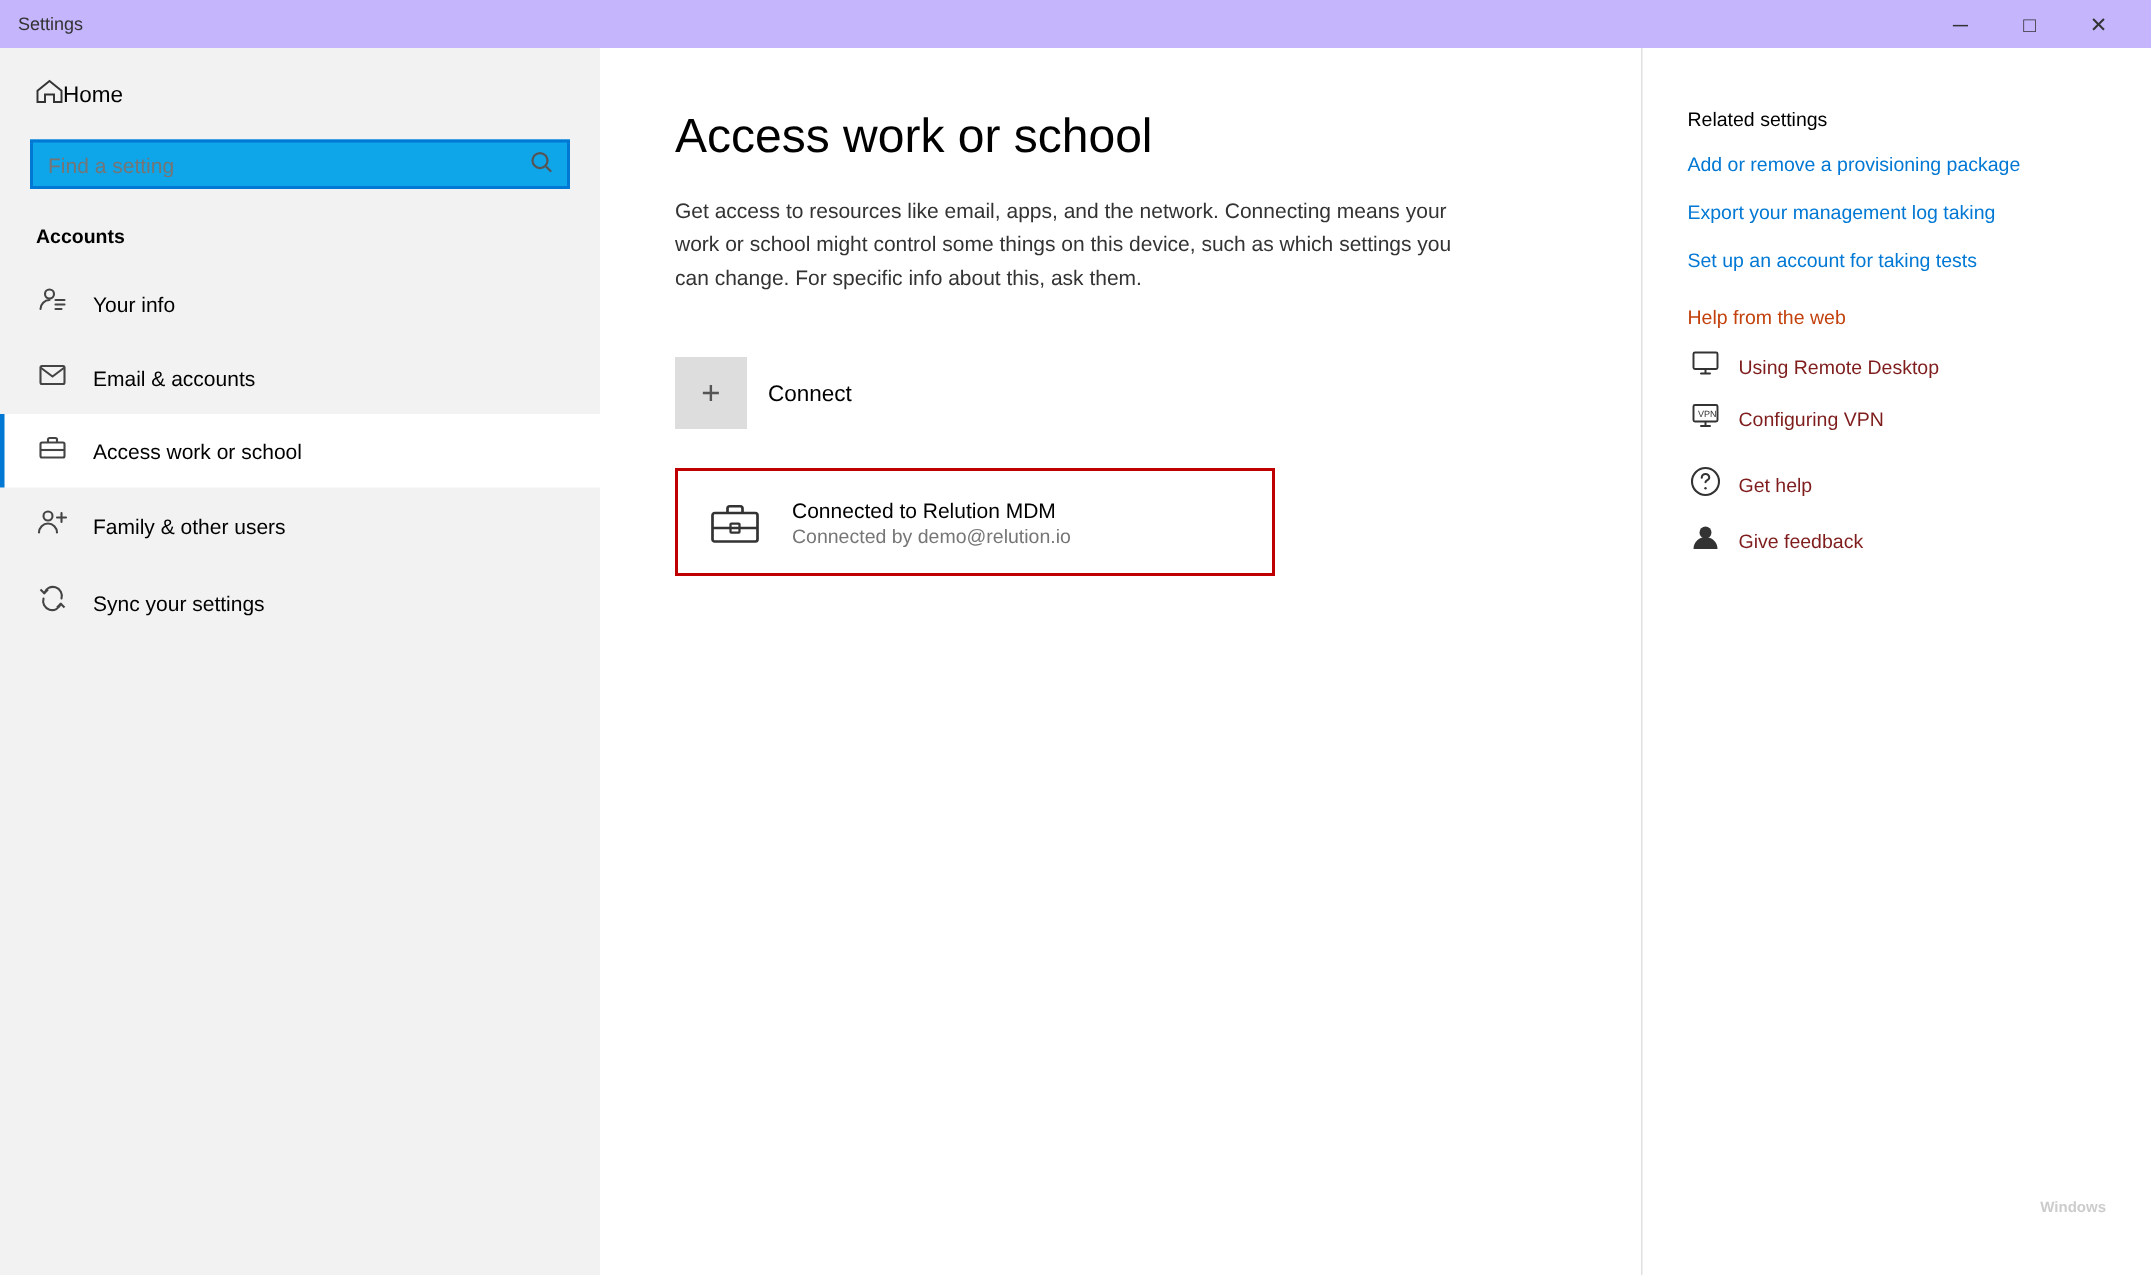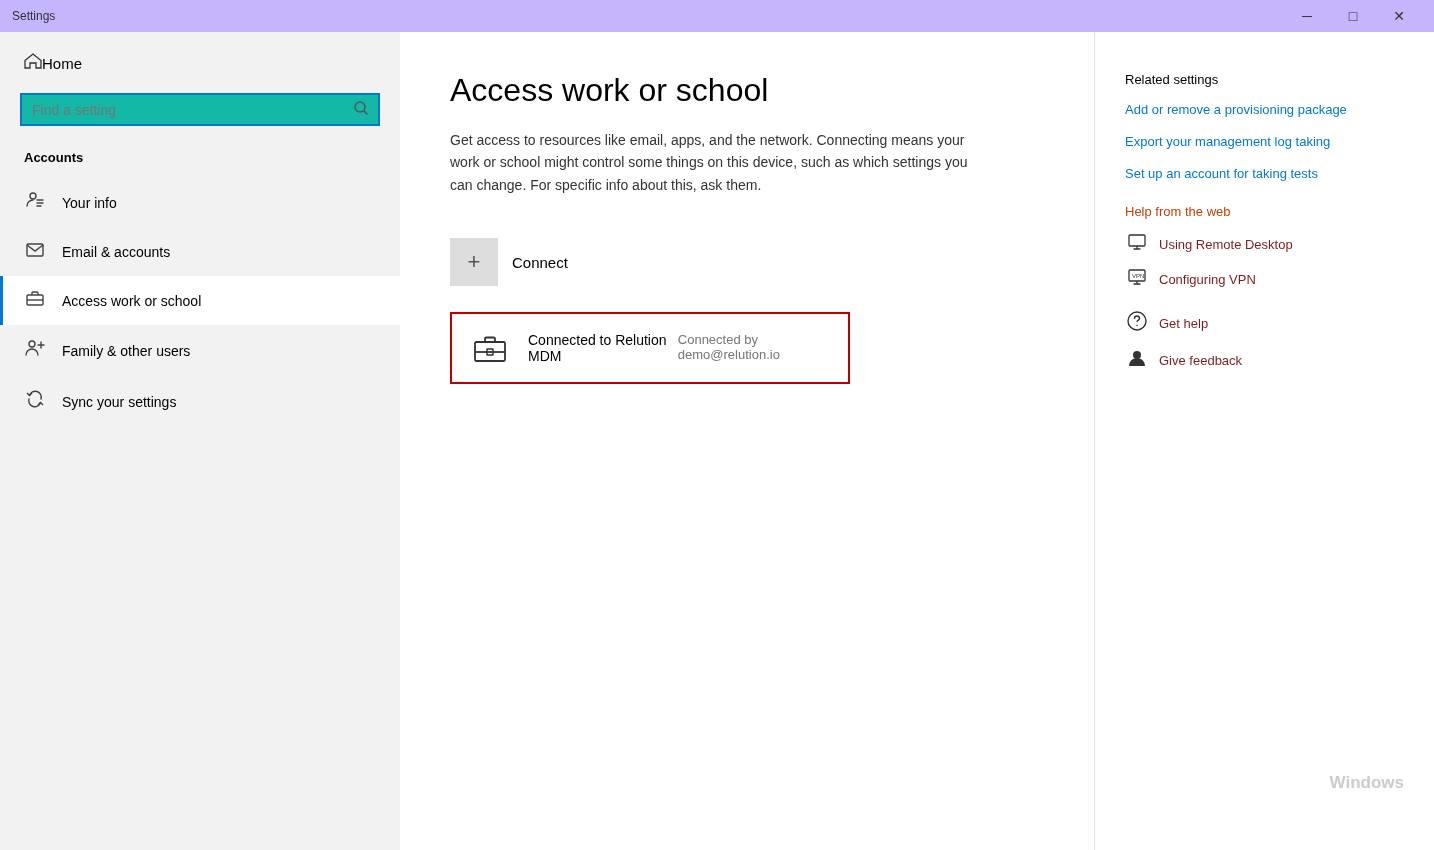--- a/index.html
+++ b/index.html
@@ -78,21 +78,21 @@
       color: #000;
     }
 
     .search-container {
       padding: 8px 20px 16px 20px;
     }
     .search-box {
       display: flex;
       align-items: center;
       border: 2px solid #0078d4;
-      background: #14b8a6;
+      background: #0ea5e9;
       padding: 6px 10px;
       gap: 8px;
     }
     .search-input {
       border: none;
       outline: none;
       background: transparent;
       font-size: 14px;
       flex: 1;
       color: #333;
@@ -196,21 +196,21 @@
       align-items: center;
       justify-content: center;
       flex-shrink: 0;
     }
     .mdm-icon-svg {
       width: 32px;
       height: 28px;
     }
     .mdm-text-group {
       display: flex;
-      flex-direction: row;
+      flex-direction: column;
       gap: 2px;
     }
     .mdm-title {
       font-size: 14px;
       color: #000;
     }
     .mdm-subtitle {
       font-size: 13px;
       color: #767676;
     }
@@ -446,16 +446,16 @@
         <span class="help-item-icon">
           <svg width="20" height="20" viewBox="0 0 20 20" fill="none">
             <circle cx="10" cy="7" r="4" fill="#333"></circle>
             <path d="M2 18c0-4.4 3.6-8 8-8s8 3.6 8 8" fill="#333"></path>
           </svg>
         </span>
         <a class="help-item-link">Give feedback</a>
       </div>
     </div>
 
-    <div style="position:absolute; bottom:57px; right:30px; color:#ccc; font-size:17px; font-weight:600;">Windows</div>
+    <div style="position:absolute; bottom:39px; right:30px; color:#ccc; font-size:10px; font-weight:600;">Windows</div>
   </div>
 
 </div>
 
 </body></html>

